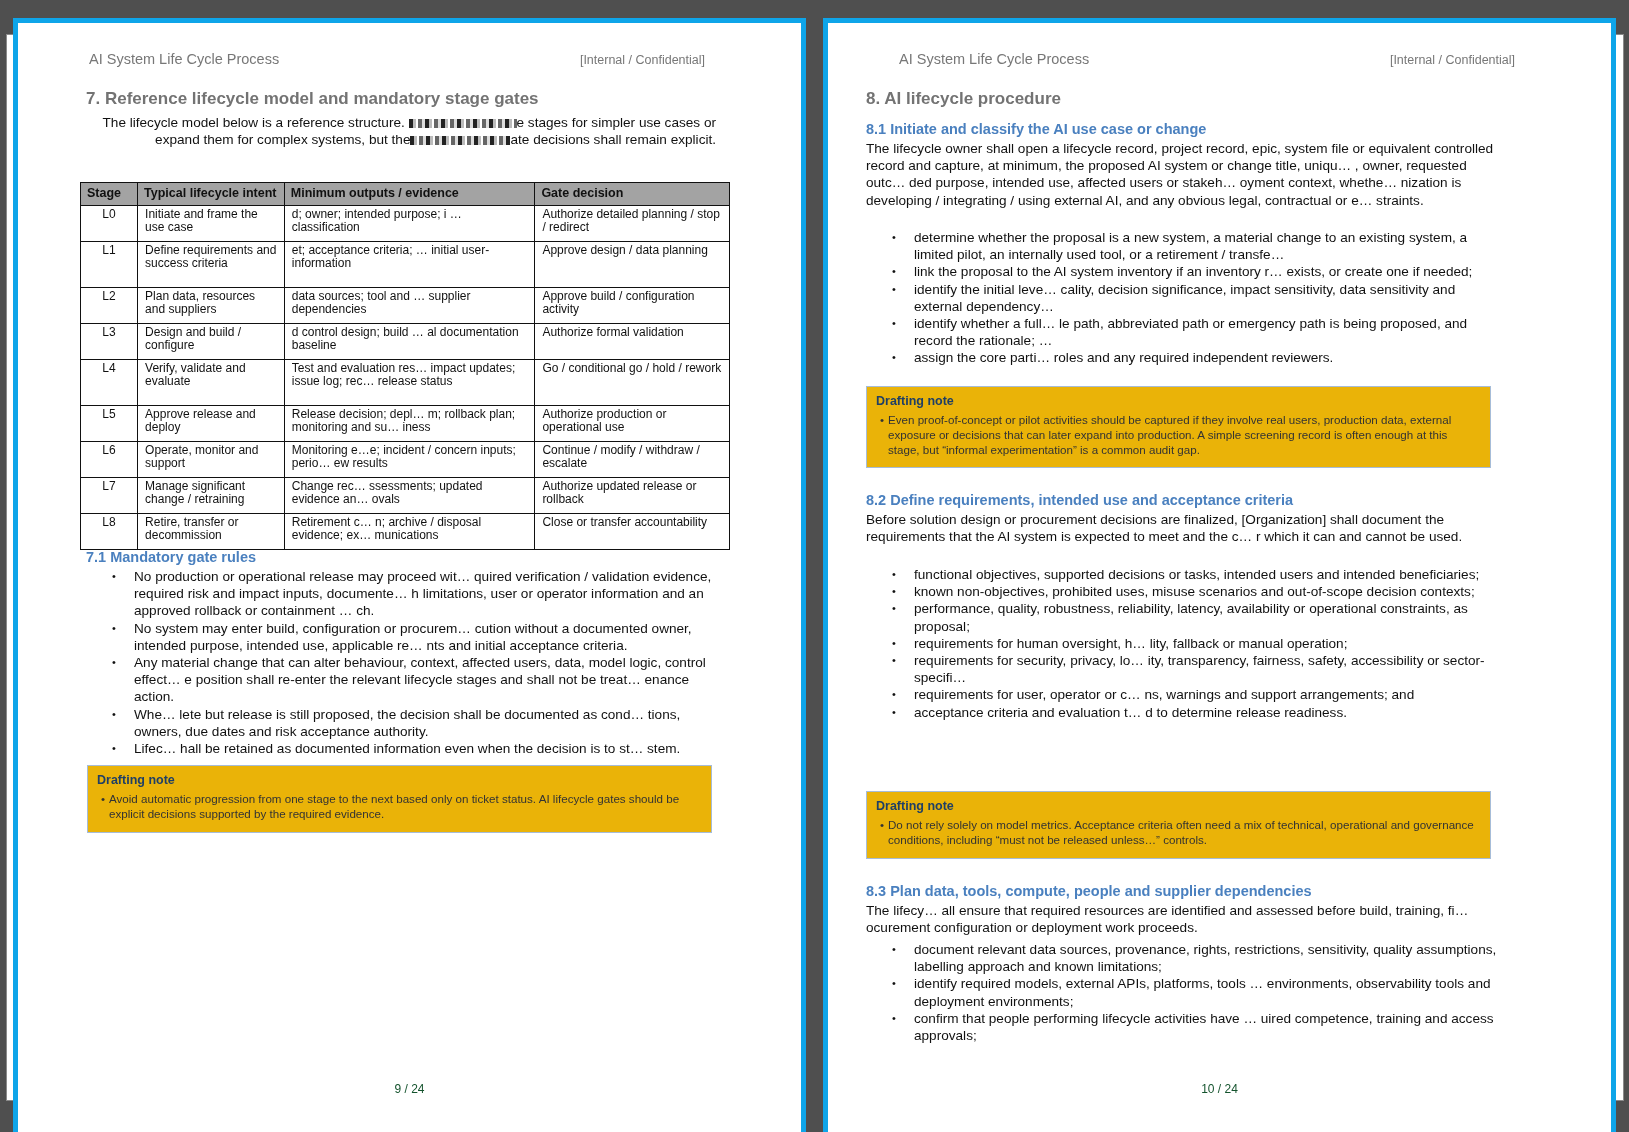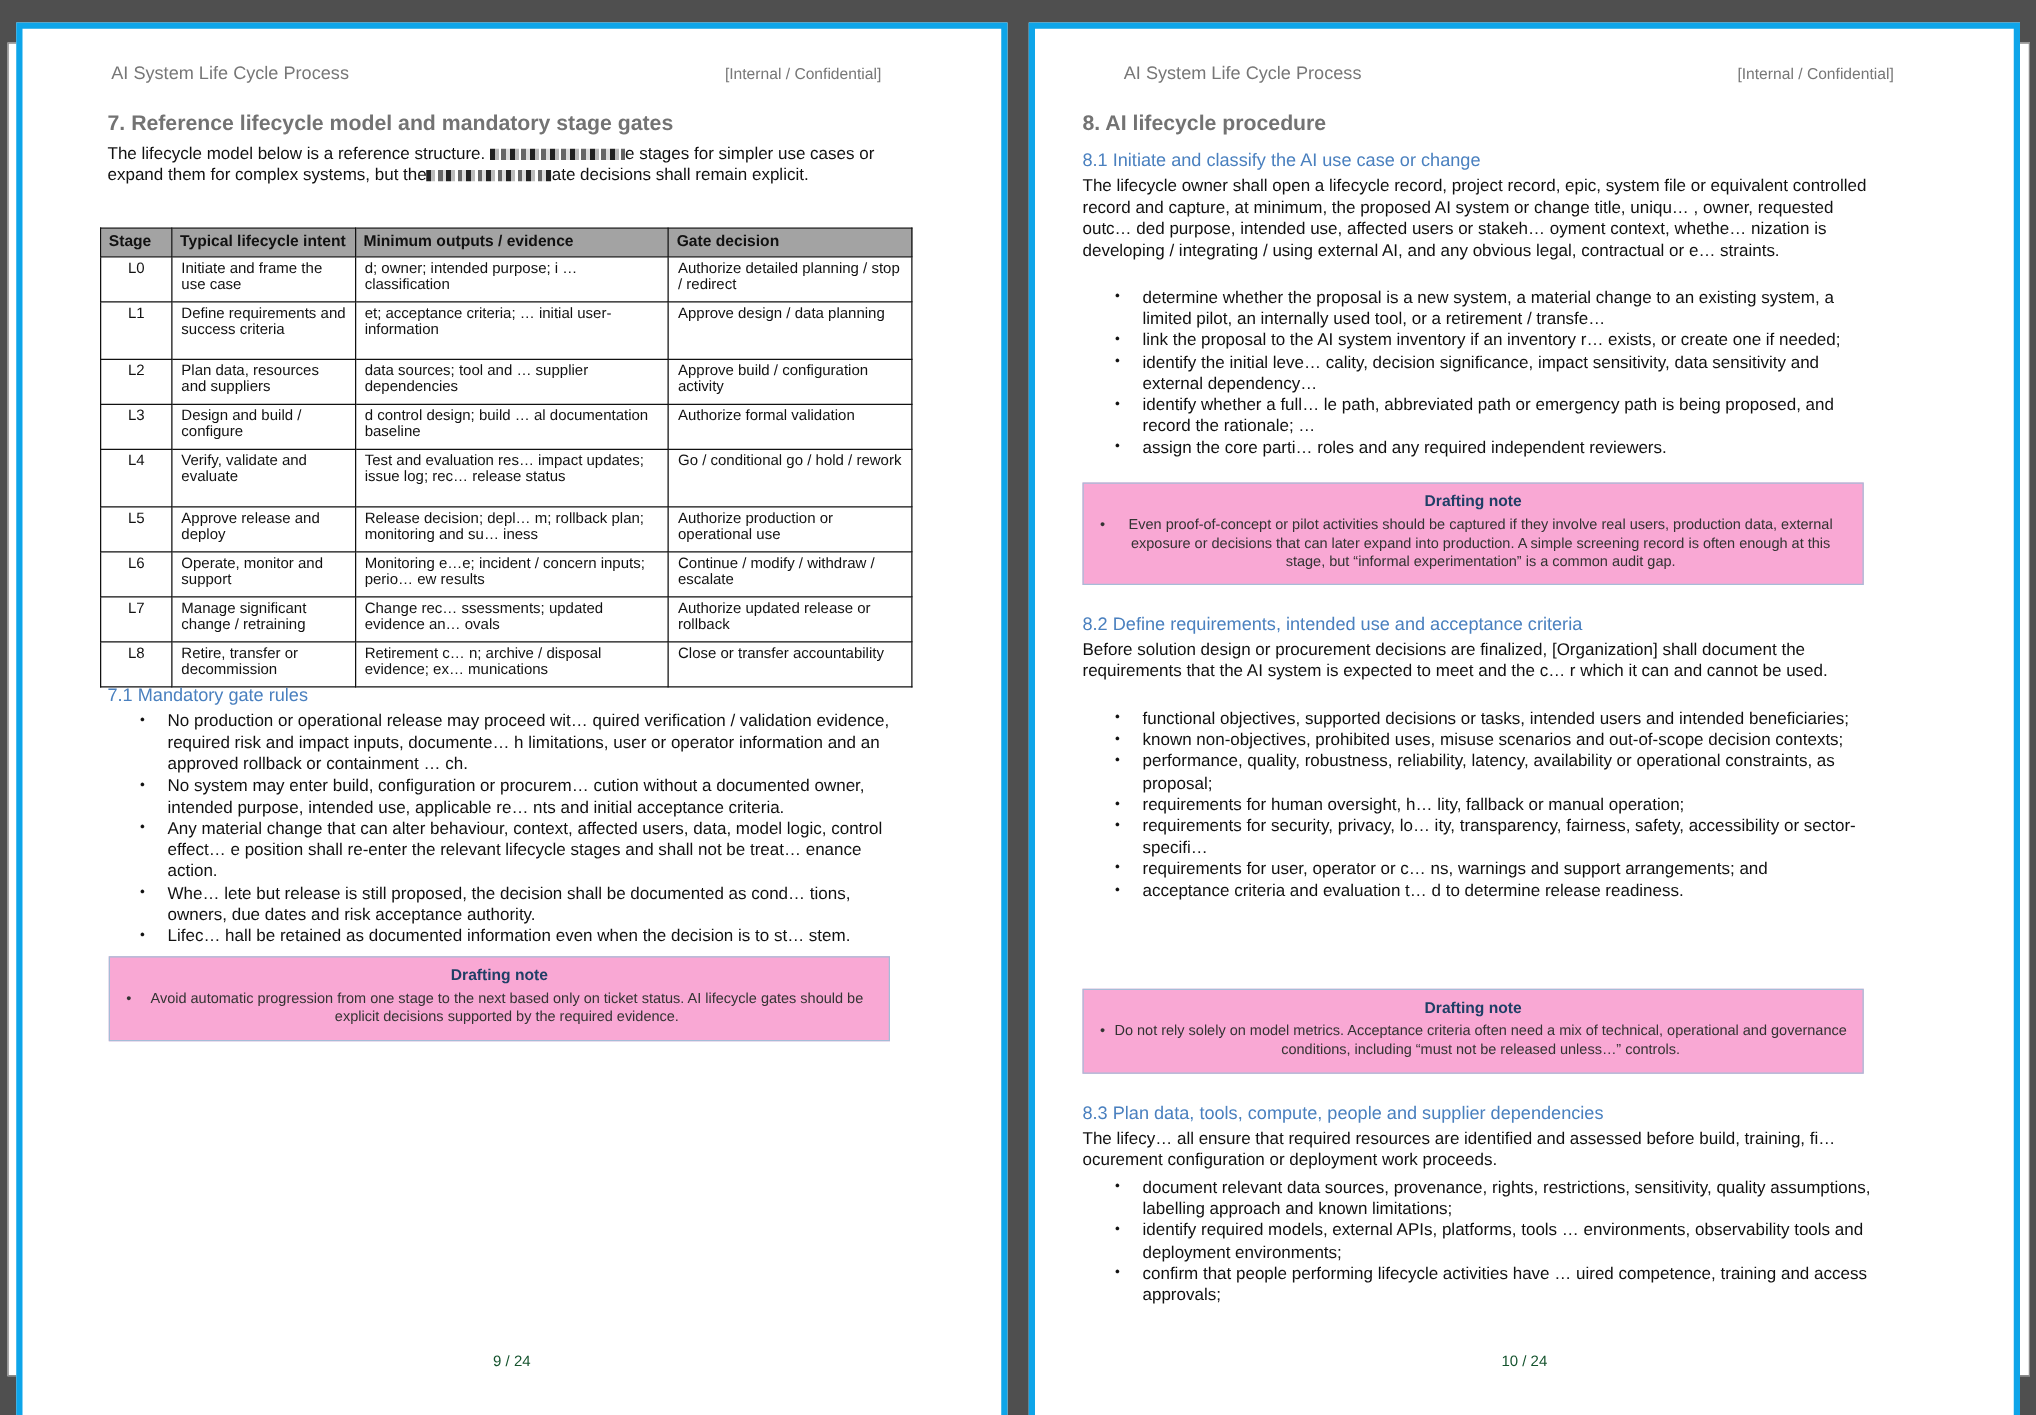--- a/index.html
+++ b/index.html
@@ -16,65 +16,64 @@
   #page-left { left: 13px; width: 793px; }
   #page-right { left: 823px; width: 793px; }
   .running-header {
     position: absolute; top: 28px; left: 71px; right: 96px;
     display: flex; justify-content: space-between; align-items: baseline;
     color: #777; 
   }
   .running-header .title { font-size: 14.5px; }
   .running-header .conf { font-size: 12.5px; }
   .h1 { position: absolute; font-size: 17px; font-weight: bold; color: #737373; margin: 0; white-space: nowrap; }
-  .h2 { position: absolute; font-size: 14.5px; font-weight: normal; color: #4a80bf; margin: 0; white-space: nowrap; }
+  .h2 { position: absolute; font-size: 14.5px; font-weight: bold; color: #4a80bf; margin: 0; white-space: nowrap; }
   .para { position: absolute; font-size: 13.6px; line-height: 17.2px; margin: 0; }
   .redact {
     display: inline-block; height: 9px; vertical-align: middle;
     background: repeating-linear-gradient(90deg, #222 0 4px, #bbb 4px 7px, #fff 7px 9px, #666 9px 13px, #ddd 13px 16px);
   }
   ul.bullets { position: absolute; margin: 0; padding: 0; list-style: none; font-size: 13.6px; line-height: 17.2px; }
   ul.bullets li { position: relative; padding-left: 48px; }
   ul.bullets li::before { content: "•"; position: absolute; left: 26px; top: 0; font-size: 11px; }
   table.stages {
     position: absolute; left: 62px; top: 159px; width: 650px;
     border-collapse: collapse; font-size: 12px; line-height: 13.6px;
   }
   table.stages th, table.stages td {
     border: 1px solid #111; vertical-align: top; text-align: left; padding: 2px 7px 3px 7px;
   }
   table.stages th { background: #a3a3a3; font-weight: bold; font-size: 12.5px; padding: 4px 6px; }
   table.stages td.stage { text-align: center; }
   table.stages tr { height: 36px; }
   table.stages tr.tall { height: 46px; }
   .note {
-    position: absolute; background: #f9a8d4; border: 1px solid #a6bcd8; box-sizing: border-box;
+    position: absolute; background: #eab308; border: 1px solid #a6bcd8; box-sizing: border-box;
     padding: 7px 9px;
-    text-align: center;
   }
   .note .note-title { font-size: 12.5px; font-weight: bold; color: #1f3f66; margin-bottom: 4px; }
   .note .note-text { font-size: 11.6px; line-height: 15px; color: #333; padding-left: 12px; position: relative; }
   .note .note-text::before { content: "•"; position: absolute; left: 4px; top: 0; }
   .page-num { position: absolute; bottom: 38px; left: 0; right: 0; text-align: center; font-size: 12px; color: #14532d; }
 </style>
 </head>
 <body>
 
 <div class="ghost-page" style="left:6px; top:34px; width:20px; height:1065px;"></div>
 <div class="ghost-page" style="left:1600px; top:34px; width:22px; height:1065px;"></div>
 
 <div class="page" id="page-left">
   <div class="running-header">
     <span class="title">AI System Life Cycle Process</span>
     <span class="conf">[Internal / Confidential]</span>
   </div>
 
   <h1 class="h1" style="left:68px; top:66px;">7. Reference lifecycle model and mandatory stage gates</h1>
 
-  <p class="para" style="left:68px; top:91px; width:630px;">
+  <p class="para" style="left:68px; top:91px; width:630px;text-align:right;">
     <span>The lifecycle model below is a reference structure.</span>
     <span class="redact" style="width:108px;"></span><span>e stages for simpler use cases or expand them for complex systems, but the</span><span class="redact" style="width:100px;"></span><span>ate decisions shall remain explicit.</span>
   </p>
 
   <table class="stages">
     <colgroup>
       <col style="width:56px">
         <col style="width:144px">
         <col style="width:246px">
         <col style="width:191px">

